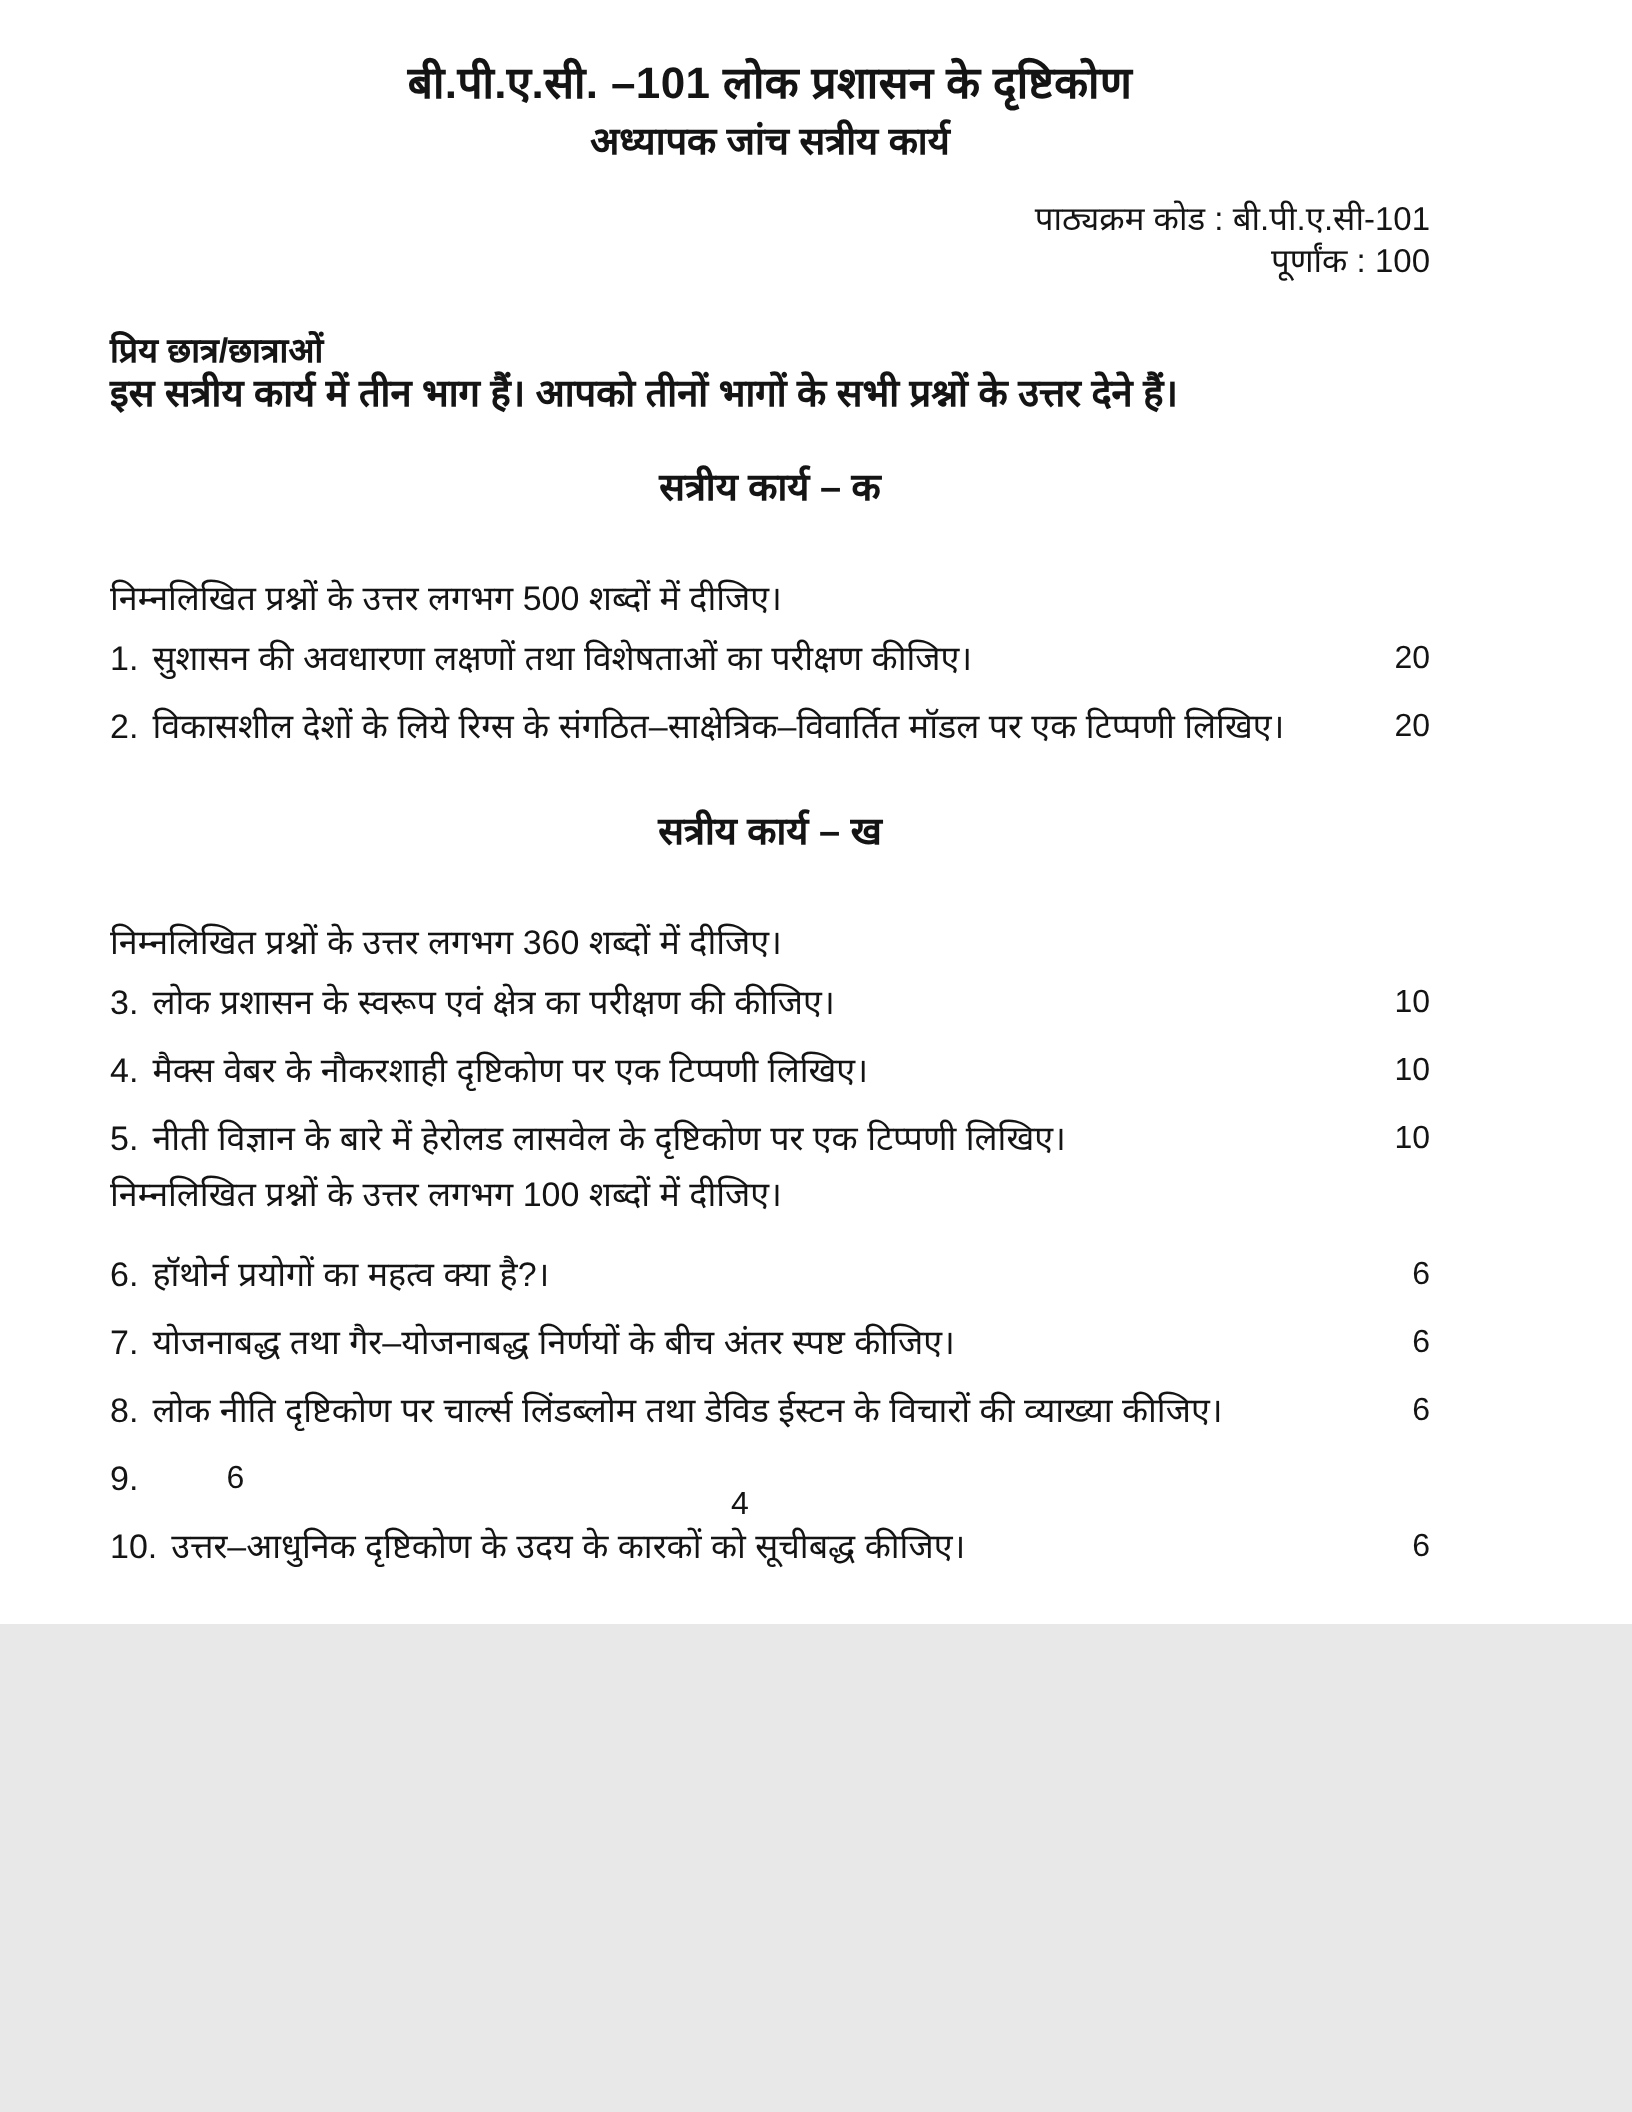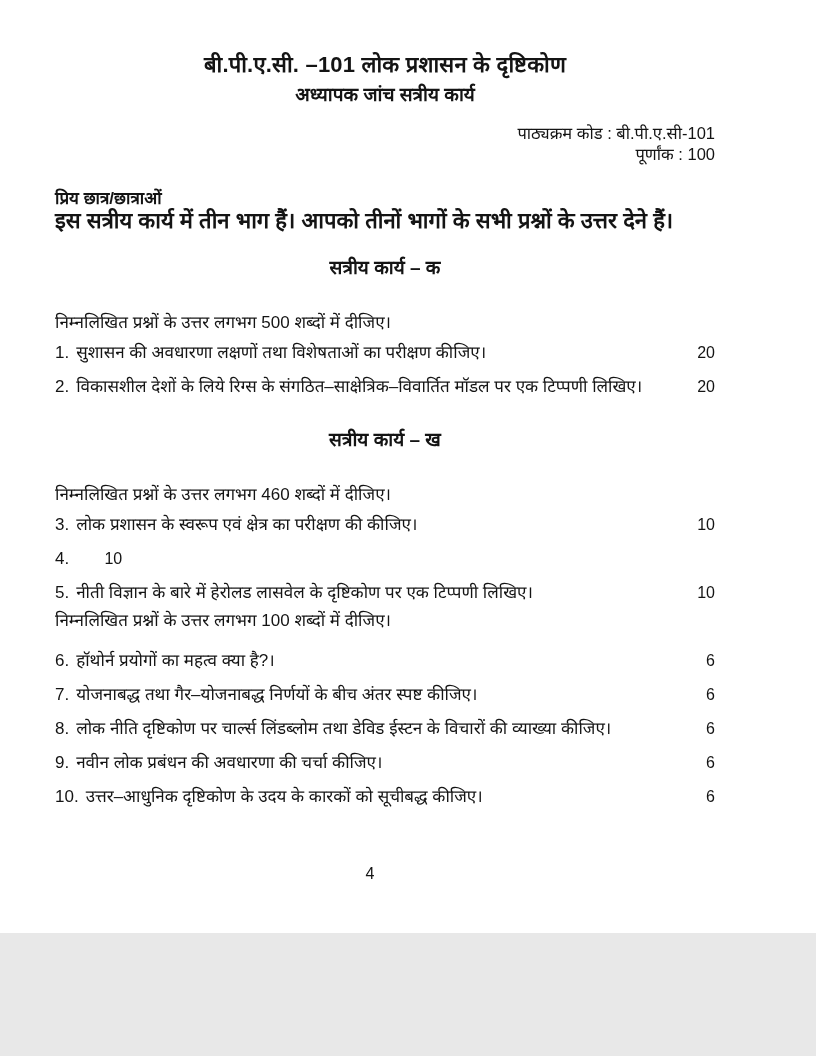--- a/index.html
+++ b/index.html
@@ -1,25 +1,25 @@
 <!DOCTYPE html>
 <html><head>
 <meta charset="utf-8">
 <style>
   * { margin: 0; padding: 0; box-sizing: border-box; }
   html, body { background: #e8e8e8; }
   .page {
     width: 816px;
-    height: 933px;
+    height: 812px;
     margin: 0 auto;
     background: #ffffff;
     position: relative;
     font-family: "Liberation Sans", "DejaVu Sans", sans-serif;
     color: #141414;
-    padding-top: 51px;
+    padding-top: 28px;
     overflow: hidden;
   }
   .content {
     margin-left: 55px;
     width: 660px;
   }
   .title {
     font-size: 22px;
     font-weight: bold;
     text-align: center;
@@ -41,21 +41,21 @@
     line-height: 21px;
   }
   .salutation {
     font-weight: bold;
     font-size: 17px;
     line-height: 22px;
     margin-top: 23px;
   }
   .note {
     font-weight: bold;
-    font-size: 22px;
+    font-size: 19px;
     line-height: 22px;
   }
   .section-heading {
     font-weight: bold;
     font-size: 19px;
     text-align: center;
     line-height: 24px;
     margin-top: 24px;
     margin-bottom: 32px;
   }
@@ -123,29 +123,30 @@
       <div class="q-text">सुशासन की अवधारणा लक्षणों तथा विशेषताओं का परीक्षण कीजिए।</div>
       <span class="q-marks">20</span>
     </div>
     <div class="question">
       <span class="q-num">2.</span>
       <div class="q-text">विकासशील देशों के लिये रिग्स के संगठित–साक्षेत्रिक–विवार्तित मॉडल पर एक टिप्पणी लिखिए।</div>
       <span class="q-marks">20</span>
     </div>
 
     <div class="section-heading">सत्रीय कार्य – ख</div>
-    <div class="section-instr">निम्नलिखित प्रश्नों के उत्तर लगभग 460 शब्दों में दीजिए।</div>
+    <div class="section-instr">निम्नलिखित प्रश्नों के उत्तर लगभग 360 शब्दों में दीजिए।</div>
 
     <div class="question">
       <span class="q-num">3.</span>
       <div class="q-text">लोक प्रशासन के स्वरूप एवं क्षेत्र का परीक्षण की कीजिए।</div>
       <span class="q-marks">10</span>
     </div>
     <div class="question">
       <span class="q-num">4.</span>
+      <div class="q-text">मैक्स वेबर के नौकरशाही दृष्टिकोण पर एक टिप्पणी लिखिए।</div>
       <span class="q-marks">10</span>
     </div>
     <div class="question">
       <span class="q-num">5.</span>
       <div class="q-text">नीती विज्ञान के बारे में हेरोलड लासवेल के दृष्टिकोण पर एक टिप्पणी लिखिए।</div>
       <span class="q-marks">10</span>
     </div>
 
     <div class="section-instr">निम्नलिखित प्रश्नों के उत्तर लगभग 100 शब्दों में दीजिए।</div>
 
@@ -159,21 +160,20 @@
       <div class="q-text">योजनाबद्ध तथा गैर–योजनाबद्ध निर्णयों के बीच अंतर स्पष्ट कीजिए।</div>
       <span class="q-marks">6</span>
     </div>
     <div class="question">
       <span class="q-num">8.</span>
       <div class="q-text">लोक नीति दृष्टिकोण पर चार्ल्स लिंडब्लोम तथा डेविड ईस्टन के विचारों की व्याख्या कीजिए।</div>
       <span class="q-marks">6</span>
     </div>
     <div class="question">
       <span class="q-num">9.</span>
-      <div class="q-text">नवीन लोक प्रबंधन की अवधारणा की चर्चा कीजिए।</div>
       <span class="q-marks">6</span>
     </div>
     <div class="question">
       <span class="q-num">10.</span>
       <div class="q-text">उत्तर–आधुनिक दृष्टिकोण के उदय के कारकों को सूचीबद्ध कीजिए।</div>
       <span class="q-marks">6</span>
     </div>
 
   </div>
 

